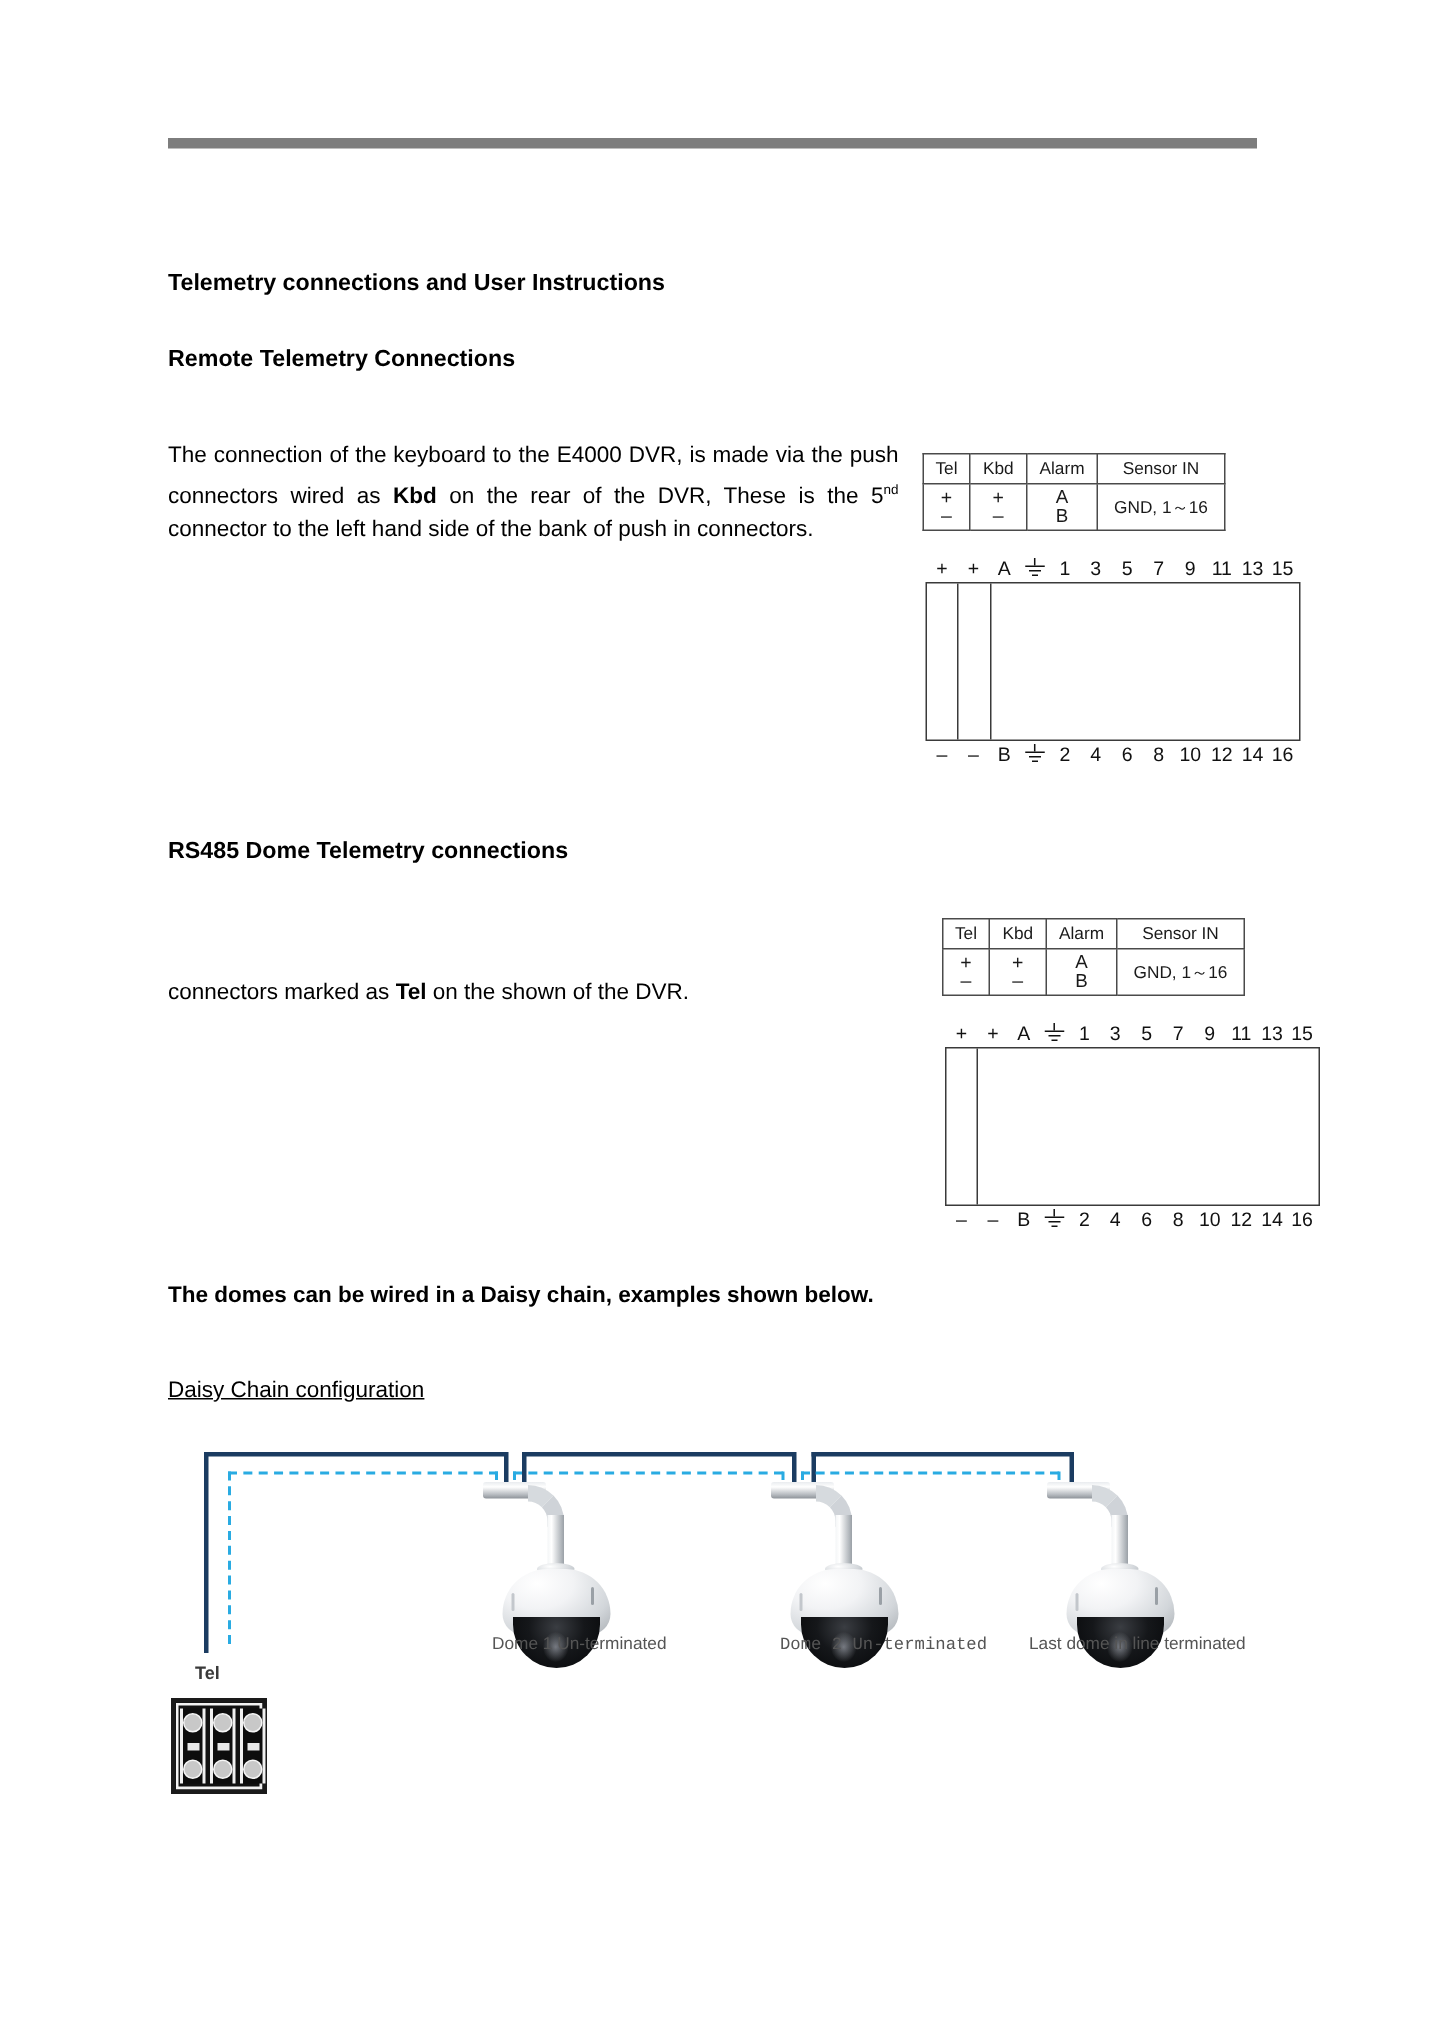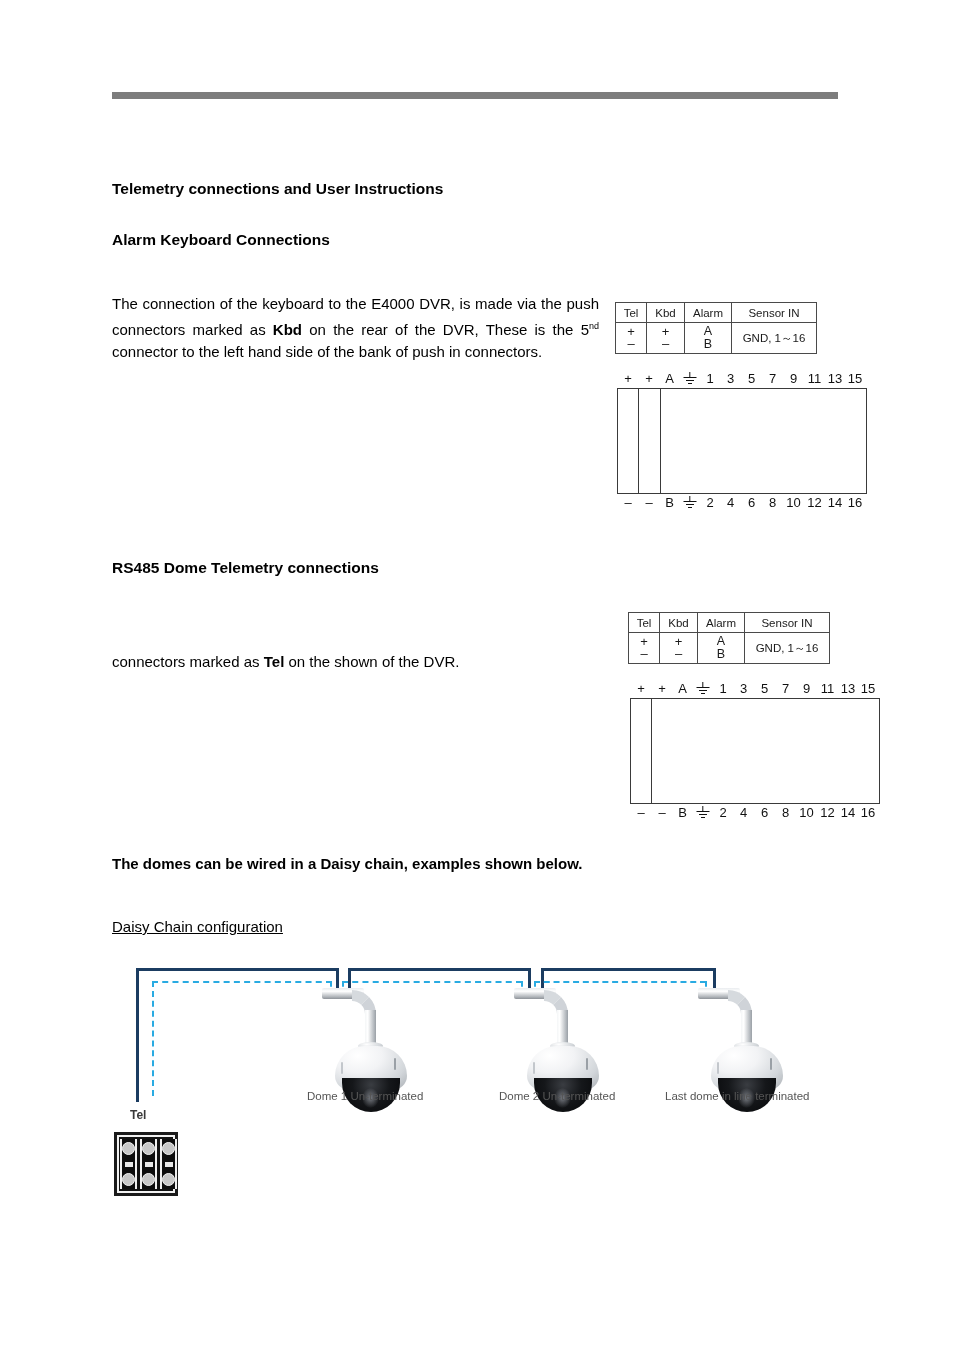--- a/index.html
+++ b/index.html
@@ -150,20 +150,21 @@
     position: absolute;
     font-size: 12px;
     font-weight: bold;
     color: #3a3a3a;
   }
   .dome-caption {
     position: absolute;
     font-size: 11.5px;
     color: #555555;
     white-space: nowrap;
+    margin-left: 21px;
   }
 
   
   .plug {
     position: absolute;
     background: #111111;
     border: 3px solid #1a1a1a;
     box-shadow: inset 0 0 0 2px #f2f2f2, inset 0 0 0 4px #111;
     display: flex;
     padding: 4px 3px;
@@ -265,24 +266,24 @@
 </style>
 </head>
 <body>
 
 <div class="header-wrap">
   <div class="header-rule"></div>
 </div>
 
 <div class="h-sec" style="left:112px; top:180px;">Telemetry connections and User Instructions</div>
 
-<div class="h-sec" style="left:112px; top:231px;">Alarm Keyboard Connections</div>
+<div class="h-sec" style="left:112px; top:231px;">Remote Telemetry Connections</div>
 
 <div class="para justify" style="left:112px; top:293px; width:487px;">
-  <span>The connection of the keyboard to the E4000 DVR, is made via the push connectors marked as </span><b>Kbd</b><span> on the rear of the DVR, These is the 5</span><sup>nd</sup><span> connector to the left hand side of the bank of push in connectors.</span>
+  <span>The connection of the keyboard to the E4000 DVR, is made via the push connectors wired as </span><b>Kbd</b><span> on the rear of the DVR, These is the 5</span><sup>nd</sup><span> connector to the left hand side of the bank of push in connectors.</span>
 </div>
 
 <table class="legend" style="left:615px; top:302px;">
   <tbody>
       <tr class="hdr">
     <td class="w-tel">Tel</td>
     <td class="w-kbd">Kbd</td>
     <td class="w-alarm">Alarm</td>
     <td class="w-sensor">Sensor IN</td>
   </tr>
@@ -492,21 +493,21 @@
     <div class="arm-h"></div>
     <div class="arm-bend"></div>
     <div class="arm-v"></div>
     <div class="collar"></div>
     <div class="cap"></div>
     <div class="seam"></div>
     <div class="seam2"></div>
     <div class="bubble"></div>
     <div class="bubble-gloss"></div>
   </div>
-  <div class="dome-caption" style="left:499px; top:1090px;">Dome 2 Un-terminated</div>
+  <div class="dome-caption" style="left:499px; top:1090px;font-family:Liberation Mono, monospace;">Dome 2 Un-terminated</div>
 
   <div class="dome" style="left:698px; top:988px;">
     <div class="arm-h"></div>
     <div class="arm-bend"></div>
     <div class="arm-v"></div>
     <div class="collar"></div>
     <div class="cap"></div>
     <div class="seam"></div>
     <div class="seam2"></div>
     <div class="bubble"></div>

